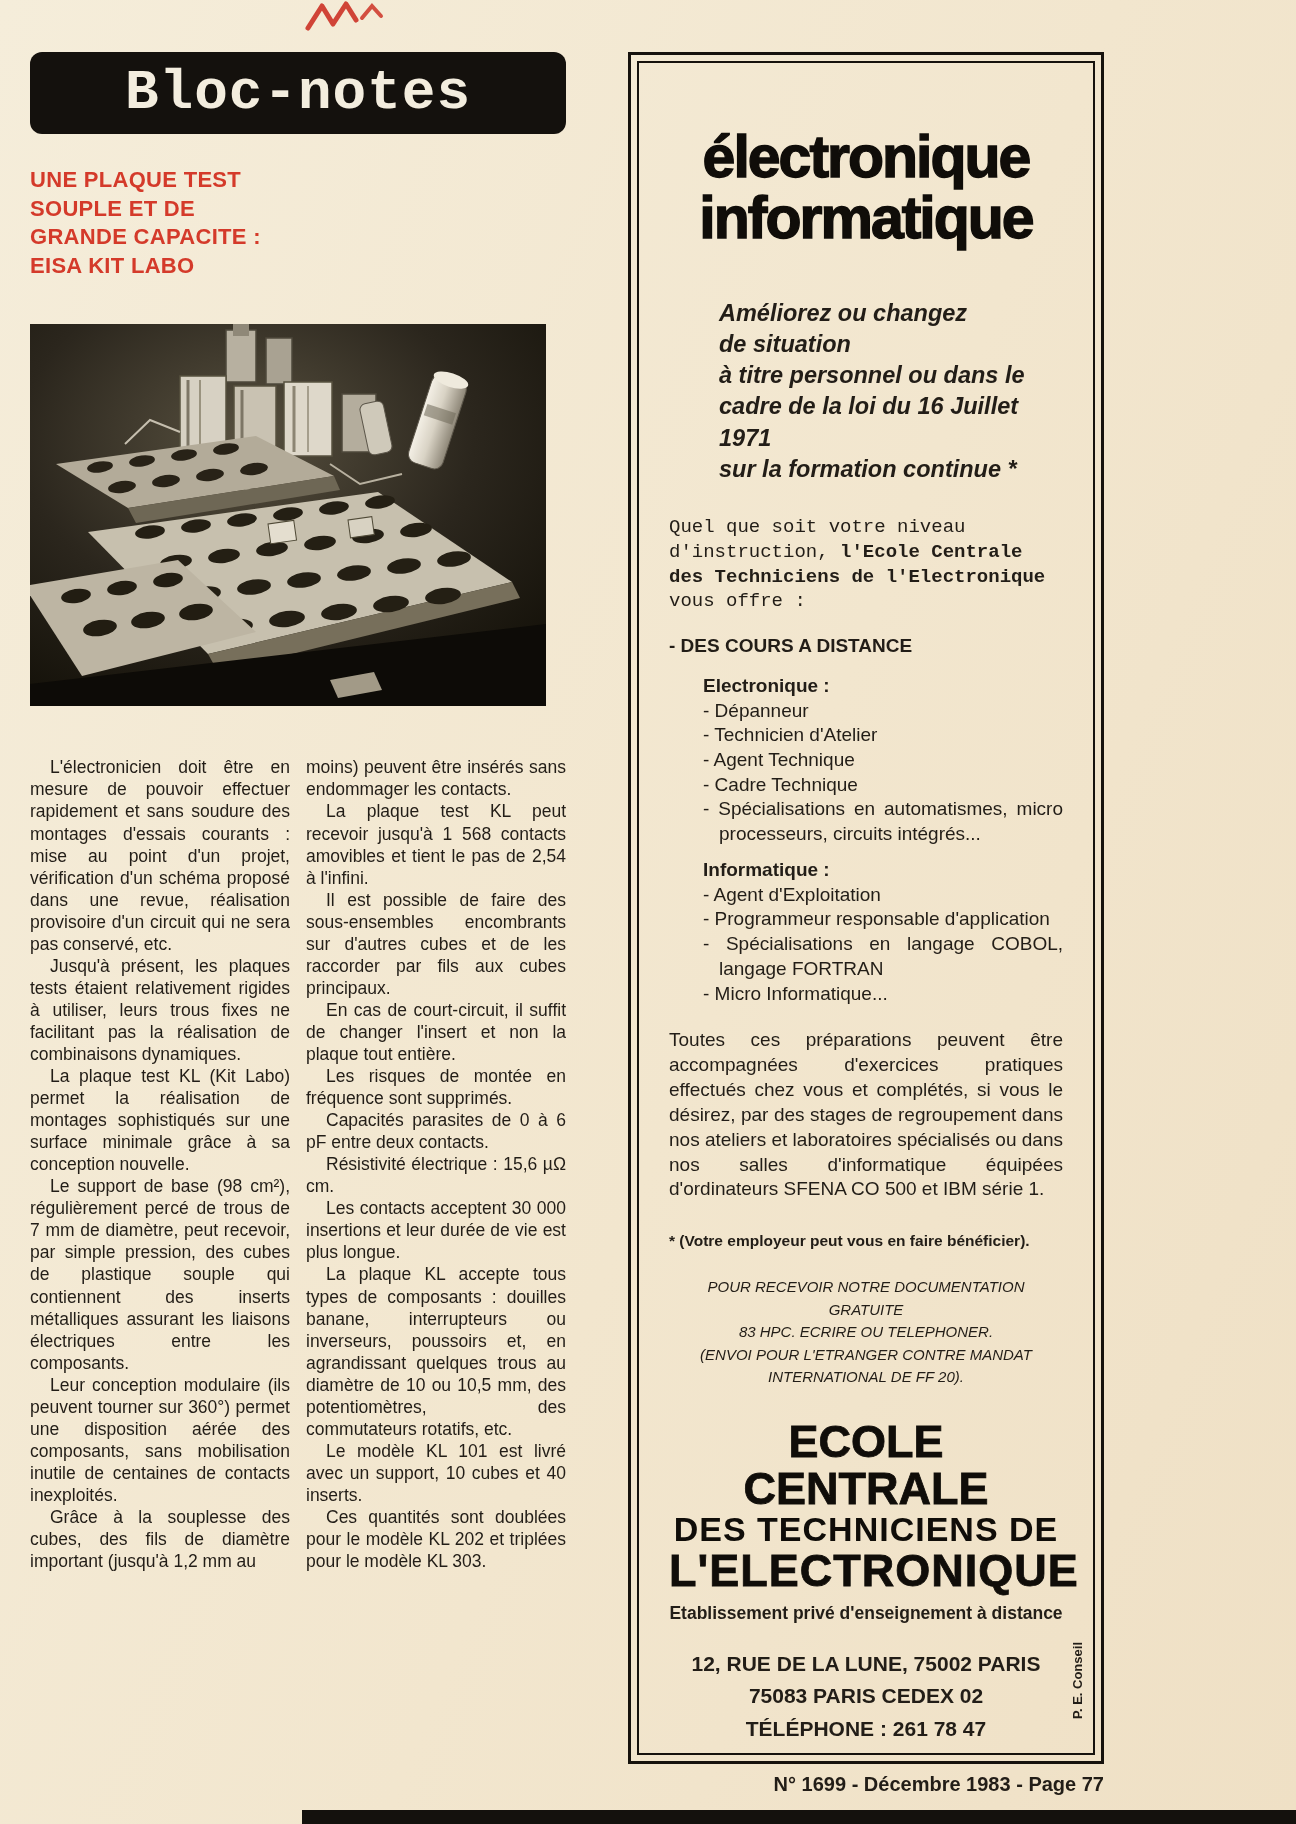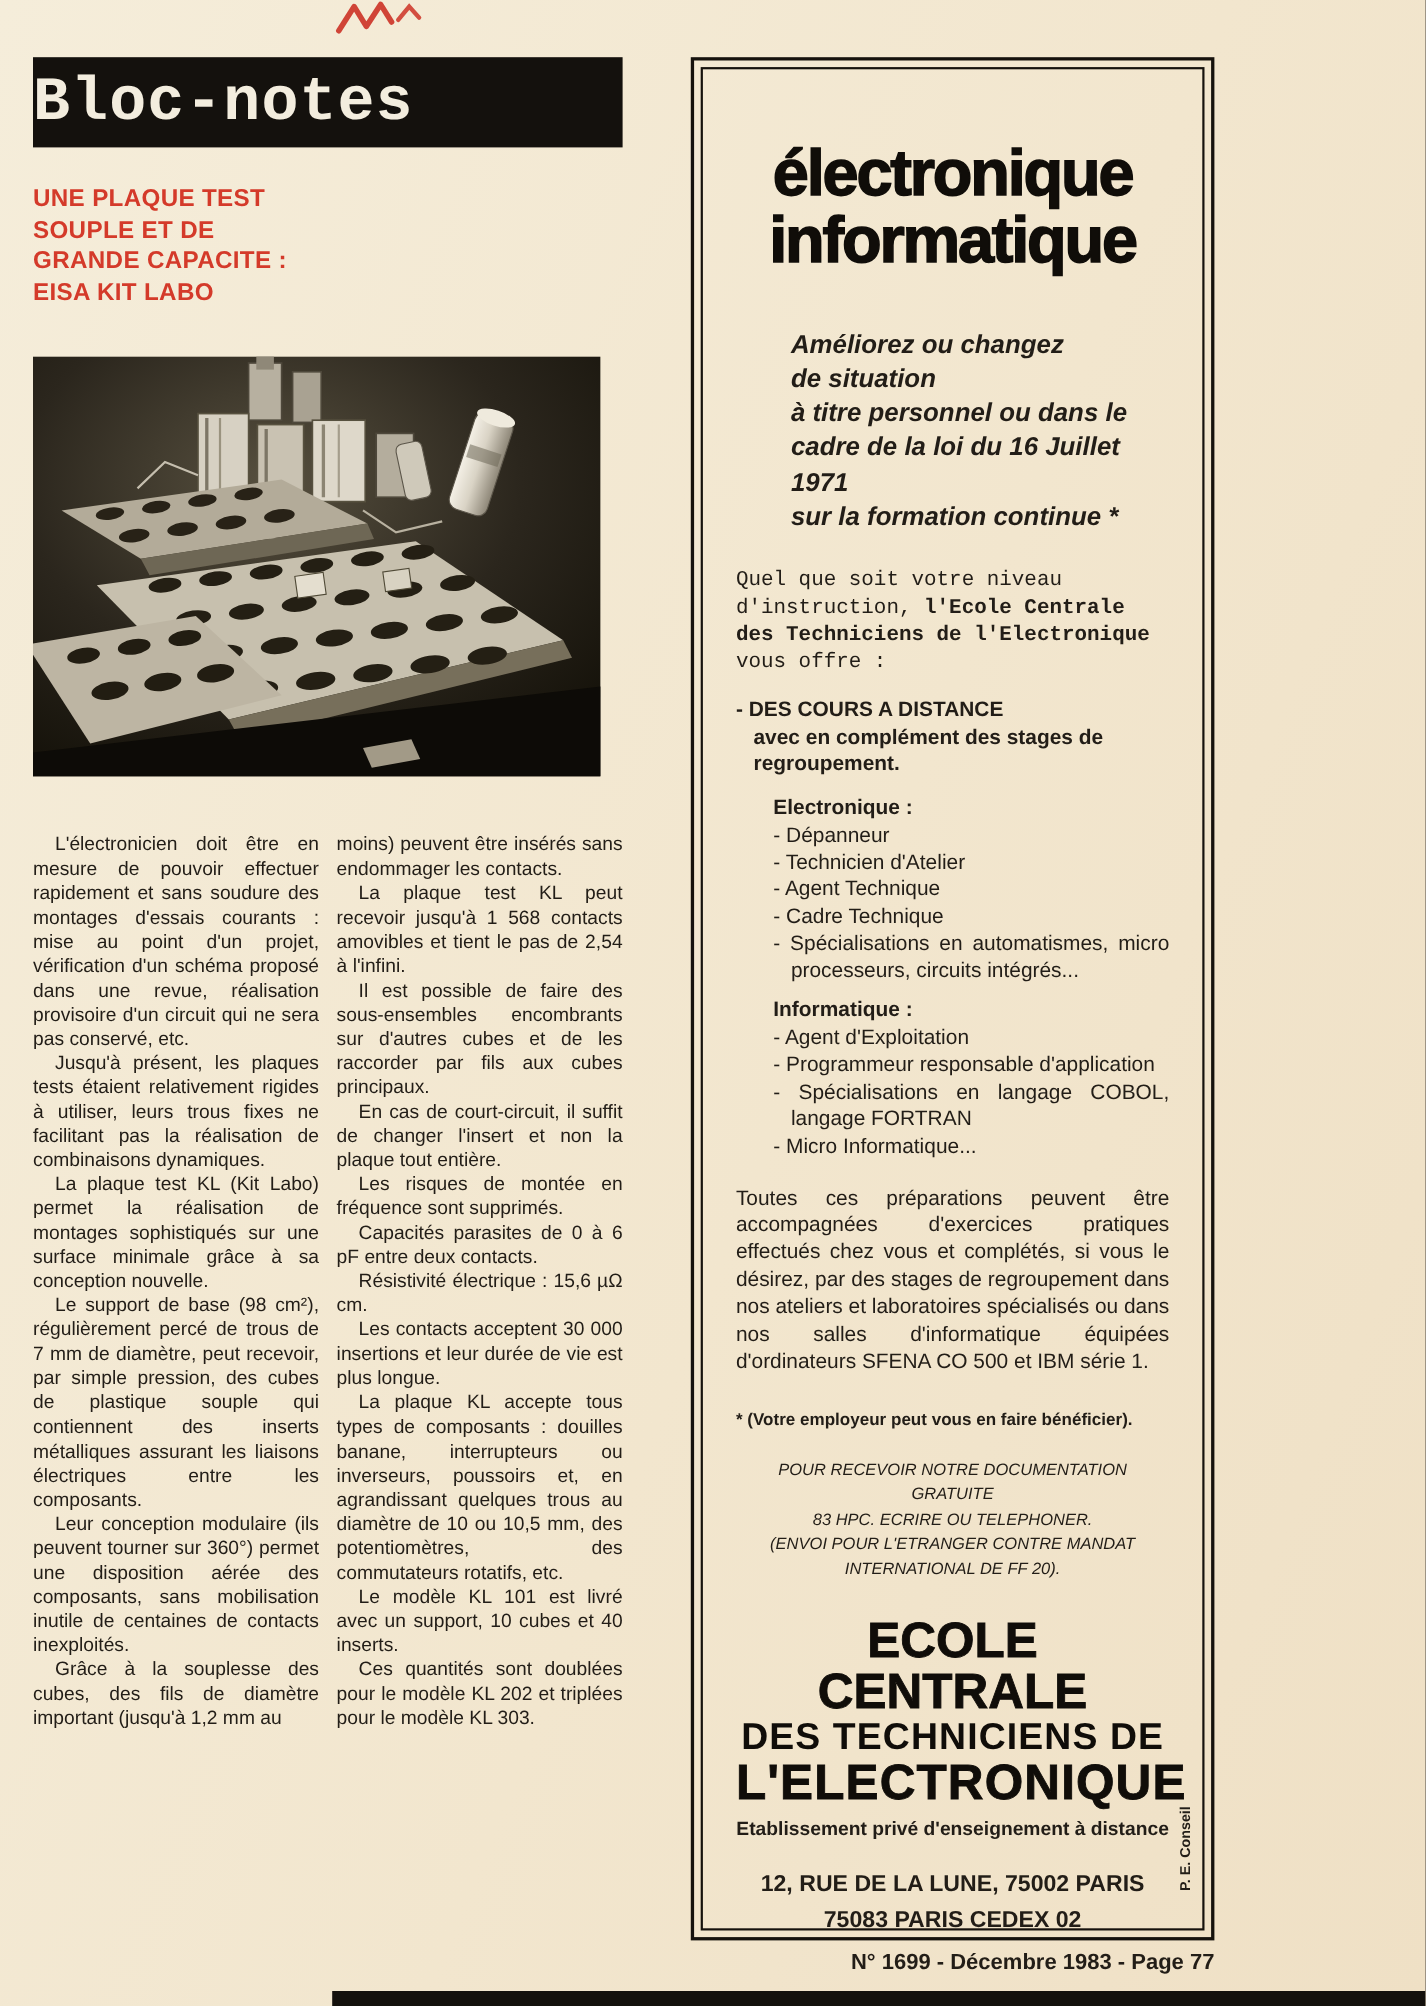--- a/index.html
+++ b/index.html
@@ -11,22 +11,23 @@
   }
 
   
   .scribble { position:absolute; top:0; left:302px; width:86px; height:34px; }
 
   .columns { position:absolute; top:52px; left:30px; display:flex; gap:62px; }
 
   
   .left-col { width:536px; }
   .banner {
-    background:#14110d; height:82px; display:flex; align-items:center; justify-content:flex-start;
+    background:#14110d; height:82px; display:flex; align-items:center; justify-content:center;
     margin-bottom:32px;
+    border-radius:12px;
   }
   .banner span {
     font-family:"Liberation Mono","DejaVu Sans Mono",monospace; font-weight:bold;
     font-size:56px; color:#f3edde; letter-spacing:1px;
   }
   .headline {
     color:#d43a2a; font-weight:bold; font-size:22px; line-height:1.3;
     letter-spacing:.3px; margin-bottom:44px;
   }
   .photo { width:516px; height:382px; margin-bottom:50px; }
@@ -250,21 +251,20 @@
           <div>de situation</div>
           <div>à titre personnel ou dans le</div>
           <div>cadre de la loi du 16 Juillet 1971</div>
           <div>sur la formation continue *</div>
         </div>
 
         <p class="intro"><span>Quel que soit votre niveau d'instruction, </span><strong>l'Ecole Centrale des Techniciens de l'Electronique</strong><span> vous offre :</span></p>
 
         <div class="offer">
           <div class="l1">- DES COURS A DISTANCE</div>
-          <div class="l2">avec en complément des stages de regroupement.</div>
         </div>
 
         <div class="cat">
           <div class="cat-head">Electronique :</div>
           <div class="cat-item">- Dépanneur</div>
           <div class="cat-item">- Technicien d'Atelier</div>
           <div class="cat-item">- Agent Technique</div>
           <div class="cat-item">- Cadre Technique</div>
           <div class="cat-item">- Spécialisations en automatismes, micro processeurs, circuits intégrés...</div>
         </div>

